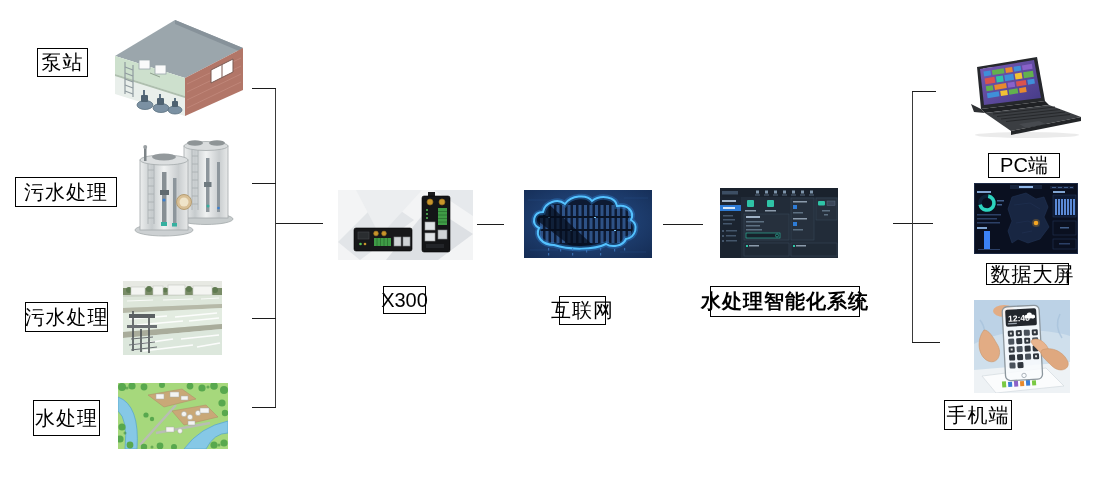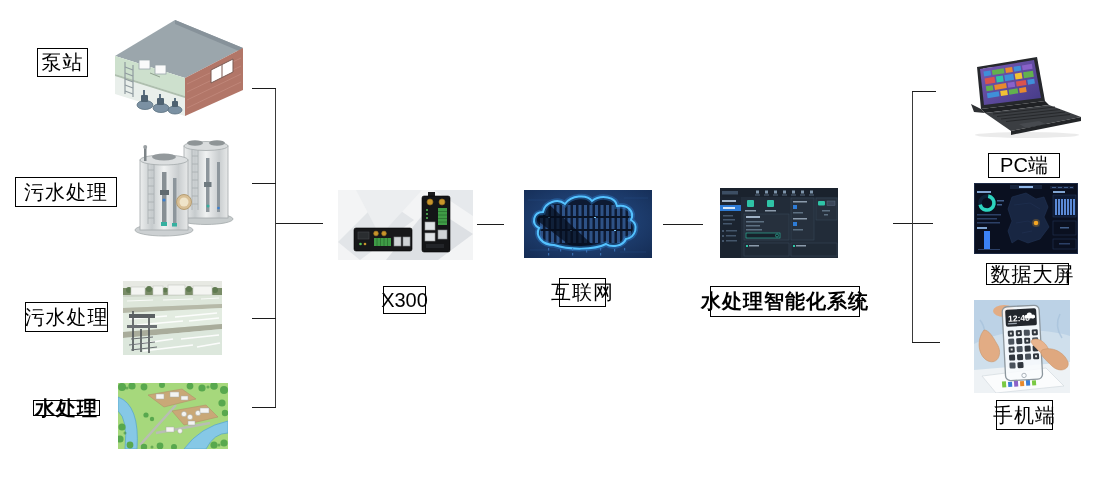--- a/index.html
+++ b/index.html
@@ -609,27 +609,27 @@
       <path d="M68,50 C78,46 90,52 94,62 C96,70 85,73 78,66 C72,60 64,54 68,50 Z" fill="#dfa87f" stroke="#c99569" stroke-width="0.6"></path>
     </svg>
   </div>
 
   <div class="label-box" style="left:37px;top:48px;width:51px;height:29px;">泵站</div>
 
   <div class="label-box" style="left:15px;top:177px;width:102px;height:30px;">污水处理</div>
 
   <div class="label-box" style="left:25px;top:302px;width:83px;height:30px;">污水处理</div>
 
-  <div class="label-box" style="left:33px;top:400px;width:67px;height:16px;font-weight:bold;">水处理</div>
+  <div class="label-box" style="left:33px;top:400px;width:67px;height:36px;">水处理</div>
 
   <div class="label-box" style="left:383px;top:286px;width:43px;height:28px;letter-spacing:0;">X300</div>
 
-  <div class="label-box" style="left:559px;top:278px;width:47px;height:29px;">互联网</div>
+  <div class="label-box" style="left:559px;top:296px;width:47px;height:29px;">互联网</div>
 
   <div class="label-box" style="left:710px;top:286px;width:150px;height:31px;font-weight:bold;">水处理智能化系统</div>
 
   <div class="label-box" style="left:988px;top:153px;width:72px;height:25px;letter-spacing:0;">PC端</div>
 
   <div class="label-box" style="left:986px;top:263px;width:83px;height:22px;padding-left:10px;">数据大屏</div>
 
-  <div class="label-box" style="left:996px;top:400px;width:57px;height:30px;">手机端</div>
+  <div class="label-box" style="left:944px;top:400px;width:68px;height:30px;">手机端</div>
 
 </div>
 
 </body></html>

